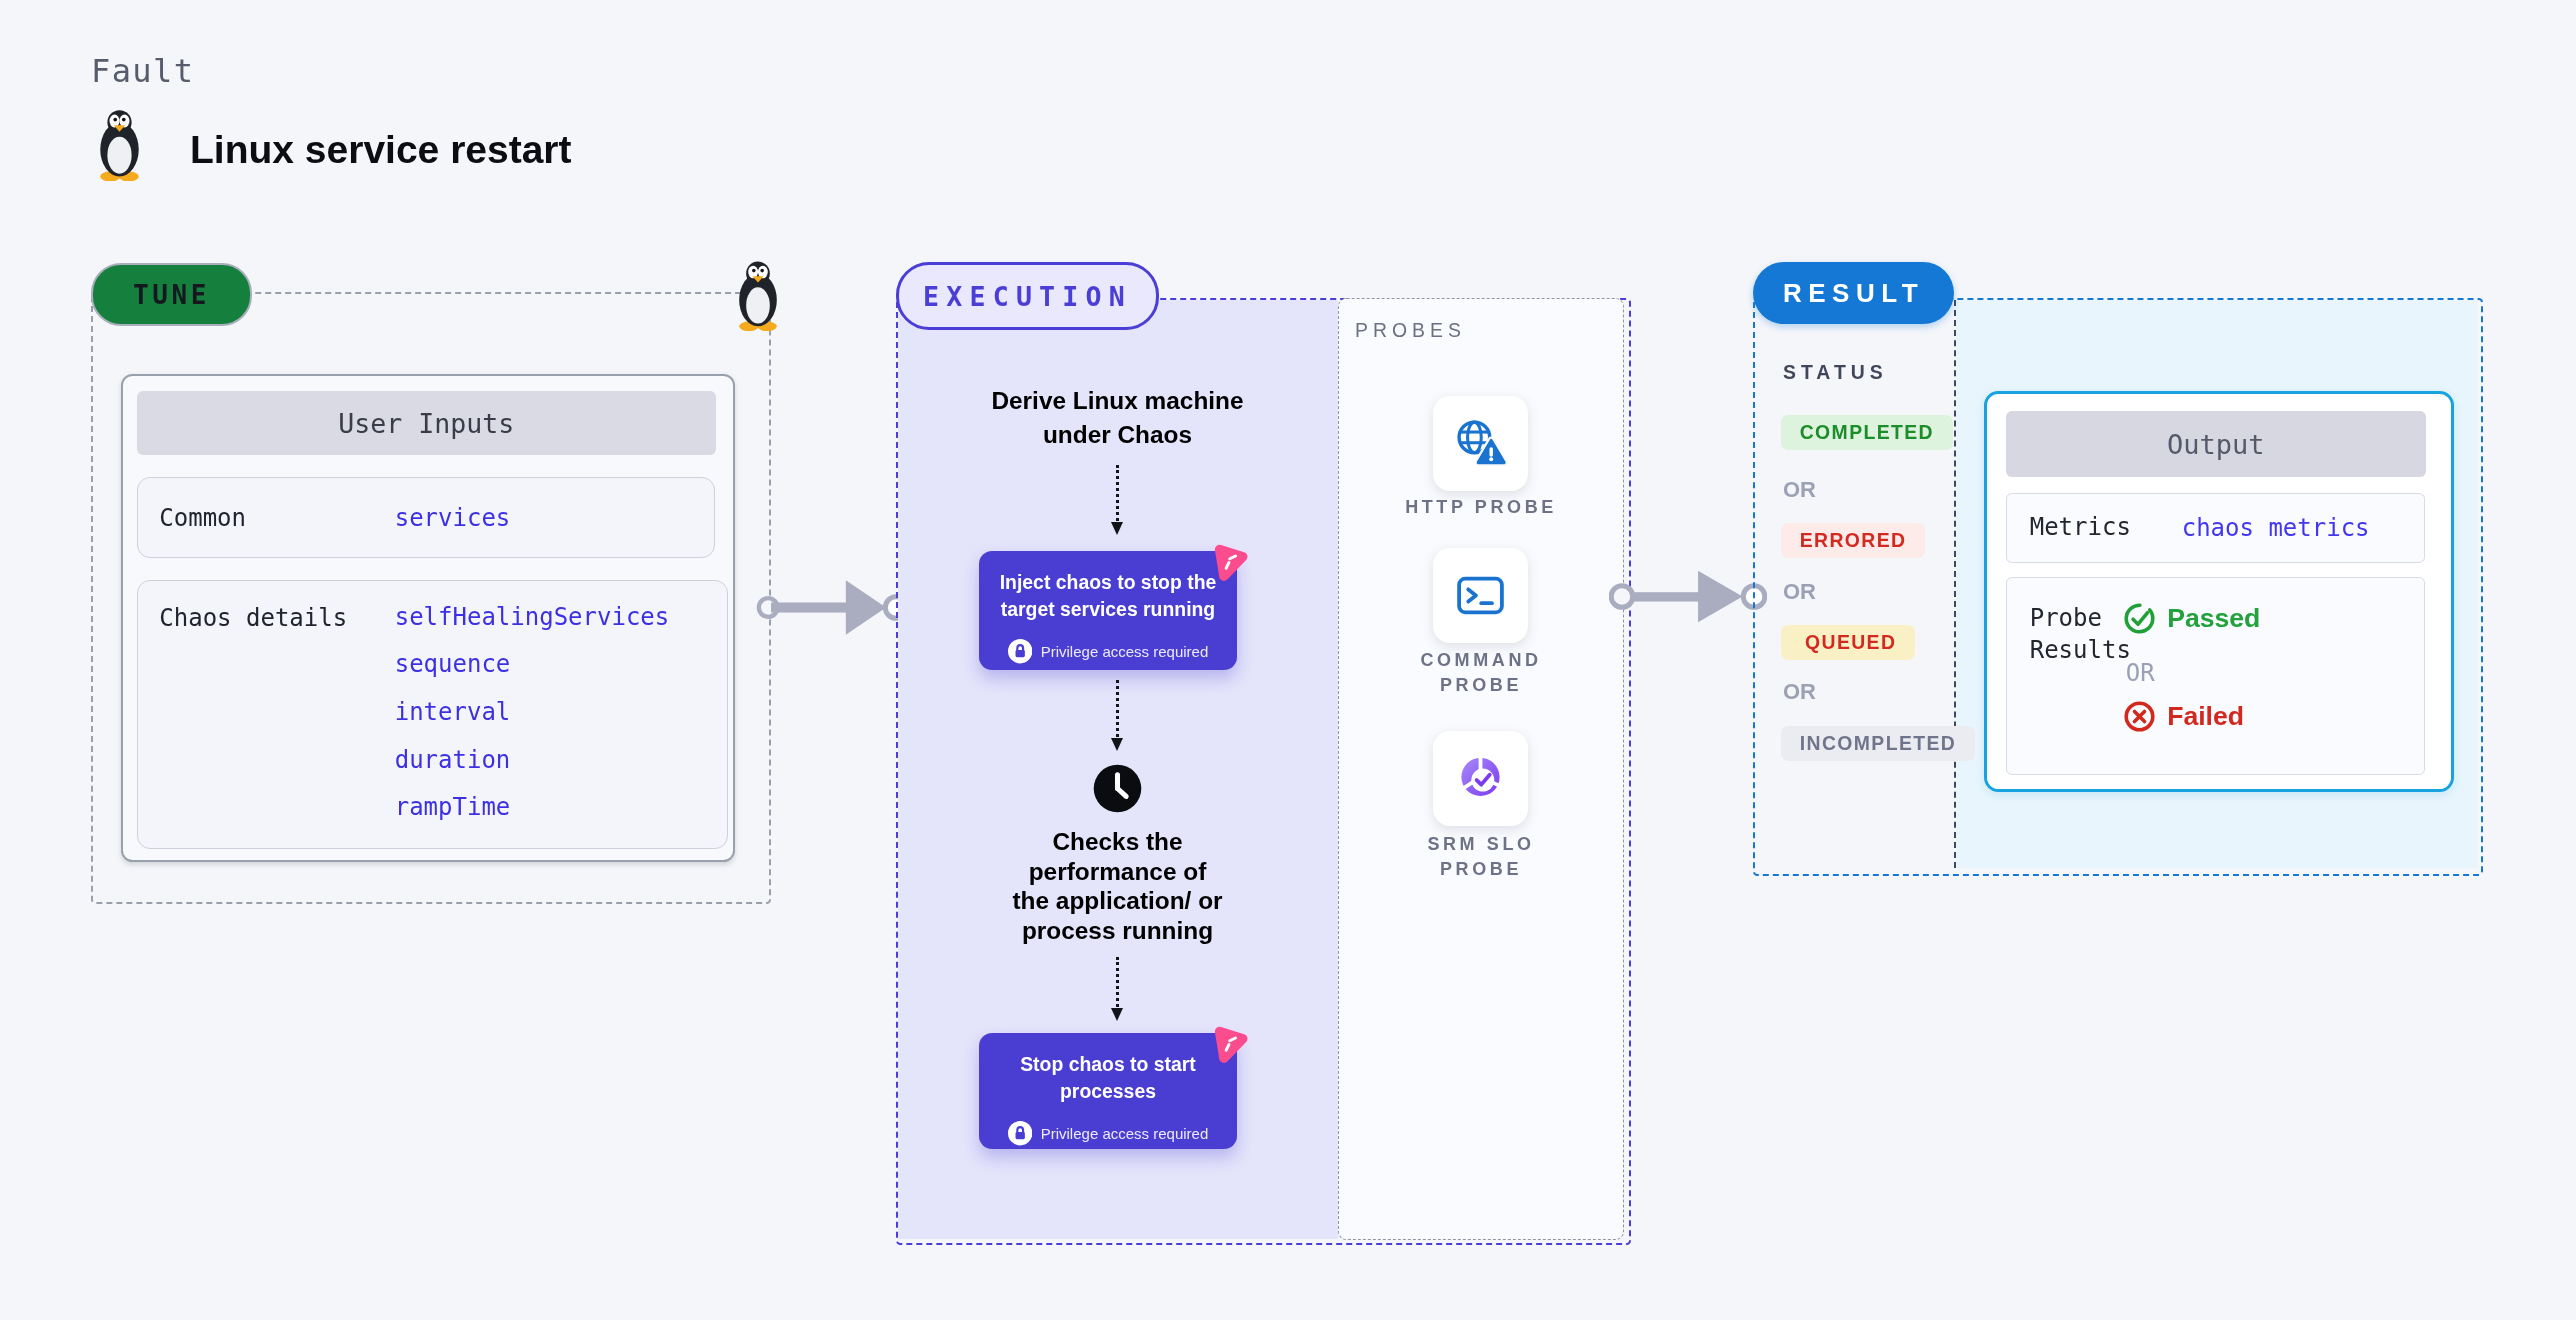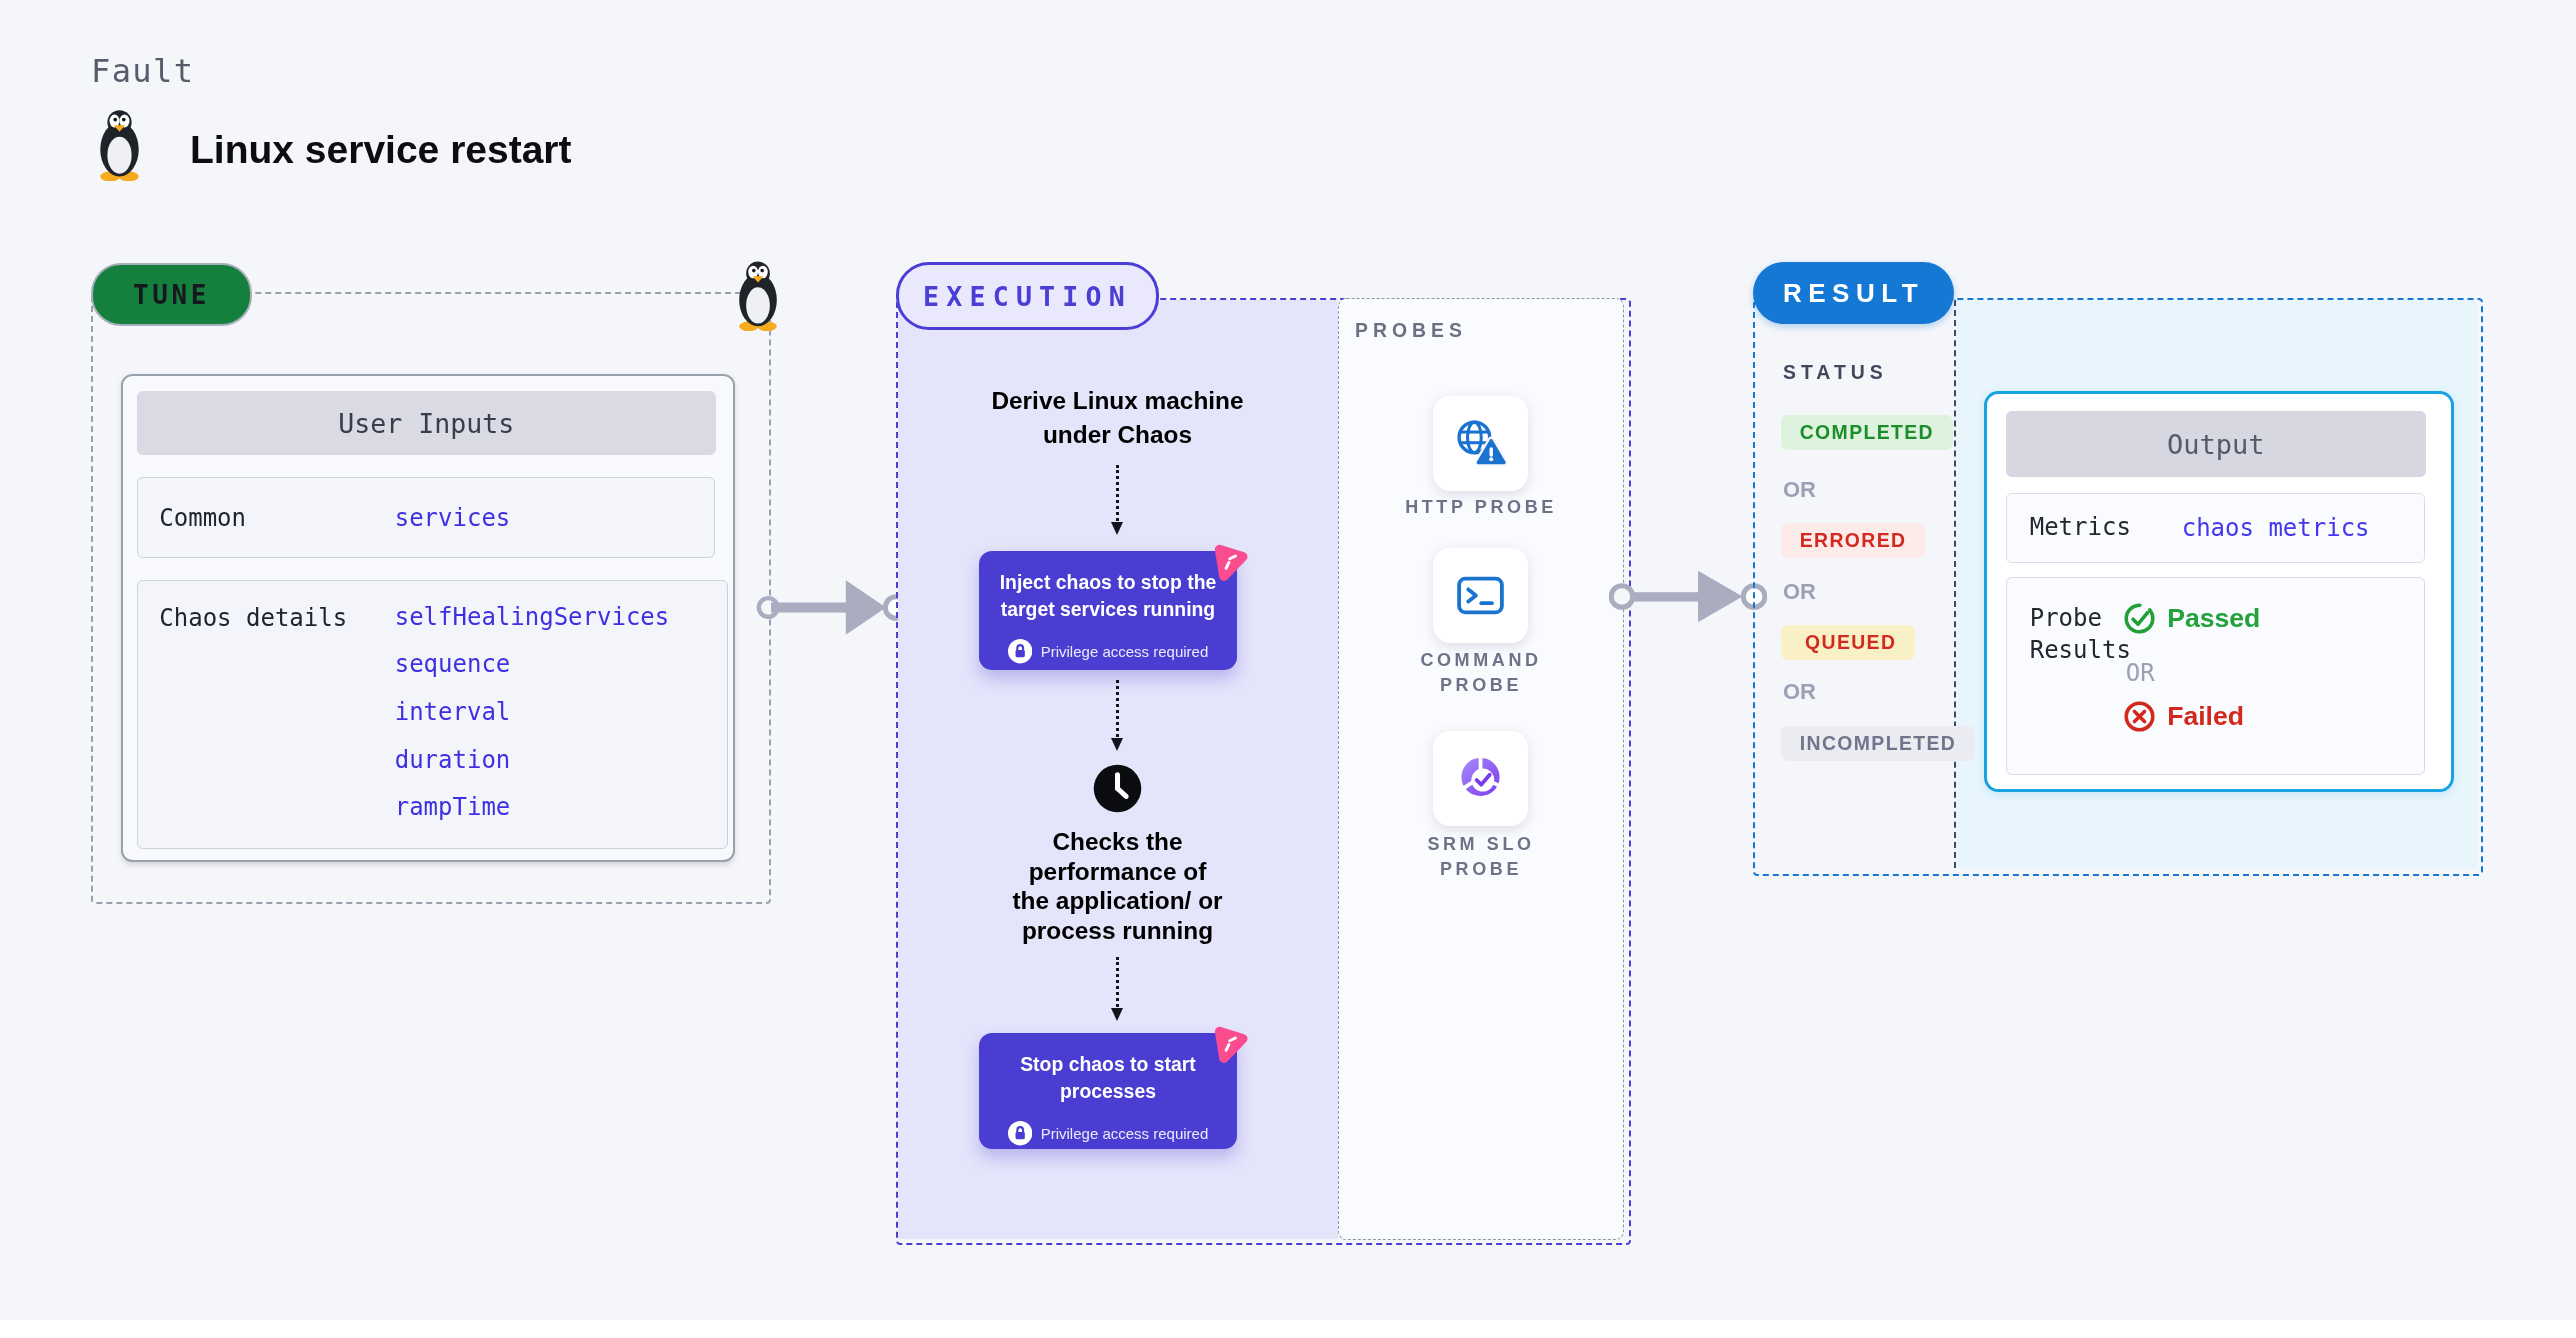--- a/index.html
+++ b/index.html
@@ -13,21 +13,21 @@
   .kicker{left:91px;top:52px;font-family:"DejaVu Sans Mono","Liberation Mono",monospace;font-size:32px;font-weight:500;color:#575c6c;letter-spacing:1.4px;}
   .penguin-lg{left:96px;top:108px;width:47px;height:73px;}
   .page-title{left:190px;top:114px;height:72px;line-height:72px;font-size:39px;font-weight:700;color:#0b0d13;}
 
   
   .tune-box{left:91px;top:292px;width:676px;height:608px;border:2.2px dashed #9aa0ab;border-radius:4.3px;}
   .tune-pill{left:91px;top:263px;width:157px;height:59px;background:#15803d;border:2.2px solid #a8aebc;border-radius:30px;font-size:26px;font-weight:700;letter-spacing:3.6px;color:#16181f;}
   .penguin-sm{left:735px;top:259px;width:46px;height:72px;}
   .ui-card{left:121px;top:374px;width:610px;height:484px;background:#f8f9fc;border:2.2px solid #99a1ad;border-radius:11.5px;box-shadow:0 2.2px 5.8px rgba(60,70,90,.18);}
   .ui-header{left:13.7px;top:15px;width:579px;height:64px;background:#d9dae4;border-radius:5.8px;font-size:26.6px;font-weight:500;color:#3a3d49;}
-  .ui-row{left:13.7px;width:576px;background:#f4f5fa;border:1.4px solid #cdd1dc;border-radius:6px;}
+  .ui-row{left:13.7px;width:576px;background:#f4f5fa;border:1.4px solid #cdd1dc;border-radius:13px;}
   .row-common{top:101px;height:79px;}
   .row-chaos{top:204px;height:267px;padding-left:13px;}
   .ui-label{position:absolute;left:21.6px;font-family:"DejaVu Sans Mono","Liberation Mono",monospace;font-size:24px;color:#202430;}
   .row-common .ui-label{top:0;bottom:0;display:flex;align-items:center;}
   .row-chaos .ui-label{top:23px;}
   .ui-link{font-family:"DejaVu Sans Mono","Liberation Mono",monospace;font-size:24px;color:#3d30e2;text-decoration:none;display:block;}
   .row-common .ui-link{position:absolute;left:257px;top:0;bottom:0;display:flex;align-items:center;}
   .chaos-links{position:absolute;left:257px;top:21.6px;}
   .chaos-links .ui-link{height:29px;line-height:29px;margin-bottom:18.7px;}
 
@@ -52,21 +52,21 @@
   .chaos-card{position:absolute;left:83px;width:258px;background:#4a3ed2;border-radius:13px;box-shadow:0 8.6px 16px rgba(74,62,210,.28);color:#fff;text-align:center;}
   .card1{top:253px;height:119px;}
   .card2{top:735px;height:116px;}
   .card-title{margin-top:18px;font-size:19.4px;font-weight:700;line-height:26.6px;white-space:pre-line;}
   .card-badge{margin-top:17px;display:flex;align-items:center;justify-content:center;gap:8.6px;}
   .badge-text{font-size:15px;font-weight:400;color:#eceafc;}
   .pink-logo{position:absolute;top:-11.5px;right:-13px;width:42px;height:42px;}
 
   
   .probes-box{left:1338px;top:298px;width:284px;height:940px;border:1.4px dashed #90949f;border-radius:8.6px;background:#fafbfe;}
-  .probes-label{position:absolute;left:16px;top:20px;font-size:19.4px;font-weight:700;letter-spacing:5px;color:#6b7082;}
+  .probes-label{position:absolute;left:16px;top:20px;font-size:19.4px;font-weight:400;letter-spacing:5px;color:#6b7082;}
   .probe-card{position:absolute;left:94px;width:95px;height:95px;background:#fff;border-radius:17px;box-shadow:0 3.6px 11.5px rgba(80,90,120,.16);}
   .probe-name{position:absolute;width:100%;text-align:center;font-size:18px;font-weight:600;letter-spacing:3.6px;color:#6e7286;line-height:25px;white-space:pre-line;}
   .pc1{top:97px;} .pn1{top:196px;}
   .pc2{top:249px;} .pn2{top:349px;}
   .pc3{top:432px;} .pn3{top:533px;}
 
   
   .result-fill{left:1956px;top:300px;width:521px;height:568px;background:#e8f5fc;}
   .result-box{left:1753px;top:298px;width:726px;height:574px;border:2.9px dashed #1478d4;border-radius:4.3px;}
   .result-divider{left:1954px;top:300px;width:0;height:568px;border-left:2.2px dashed #3d4963;}

